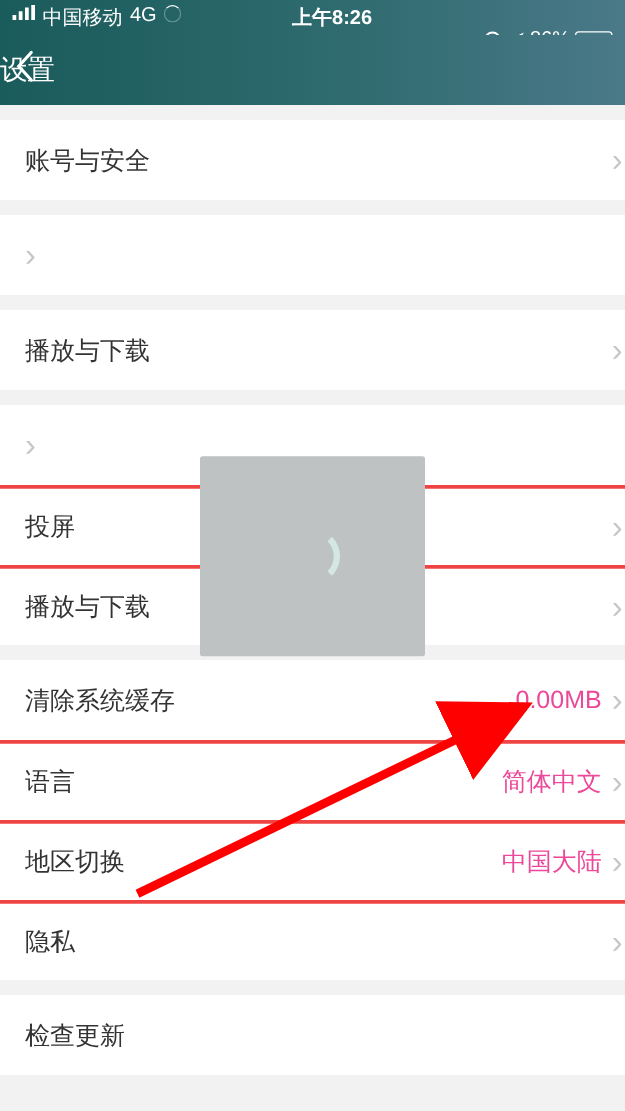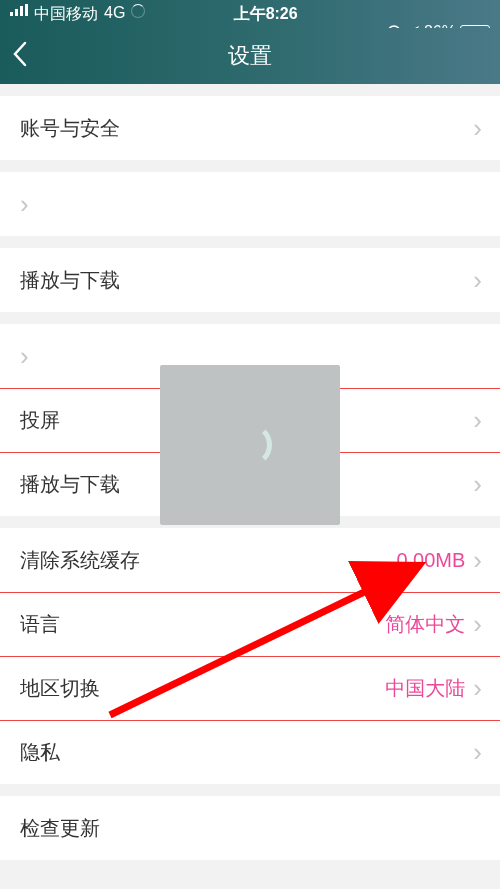--- a/index.html
+++ b/index.html
@@ -31,37 +31,36 @@
     .battery { width: 30px; height: 14px; border: 1.5px solid #fff; border-radius: 3px; position: relative; }
     .battery::after { content:''; position:absolute; right:-4px; top:4px; width:2px; height:5px; background:#fff; border-radius:1px; }
     .battery-fill { background:#fff; height:100%; width:86%; border-radius:1px; }
     .spinner-s { width: 14px; height: 14px; border: 1.5px solid rgba(255,255,255,.3); border-top-color:#fff; border-radius:50%; display: inline-block;}
     .nav-bar {
       height: 56px;
       background: linear-gradient(90deg, #1a5b5b 0%, #2f6b6f 55%, #4a7988 100%);
       color: #fff;
       display: flex;
       align-items: center;
-      justify-content: center;
       position: relative;
     }
     .back { position: absolute; left: 12px; font-size: 30px; font-weight: 300; line-height: 1; }
     .title { font-size: 22px; }
     .gap { height: 12px; background:#f2f2f2; }
     .row {
       background: #fff;
       min-height: 64px;
       display: flex;
       align-items: center;
-      padding: 0 18px 0 20px;
+      padding: 0 2px 0 20px;
       font-size: 20px;
       color: #333;
       justify-content: space-between;
     }
-    .row + .row { border-top: 1px solid #ef4444; }
+    .row + .row { border-top: 3px solid #ef4444; }
     .row .value { color: #ec4899; font-size: 20px; margin-left:auto; margin-right: 8px;}
     .chev { color: #c7c7c7; font-size: 26px; font-weight: 300; }
     .overlay {
       position: absolute; left: 160px; top: 365px; width: 180px; height: 160px;
       background: #bfc2c3; border-radius: 2px;
       display:flex; align-items:center; justify-content:center;
     }
     .ospin { width:44px; height:44px; border:5px solid rgba(255,255,255,0); border-right-color:#d4e8e2; border-radius:50%; }
     .arrow { position:absolute; pointer-events:none; left:70px; top:550px; width:380px; height:170px; }
   </style>

